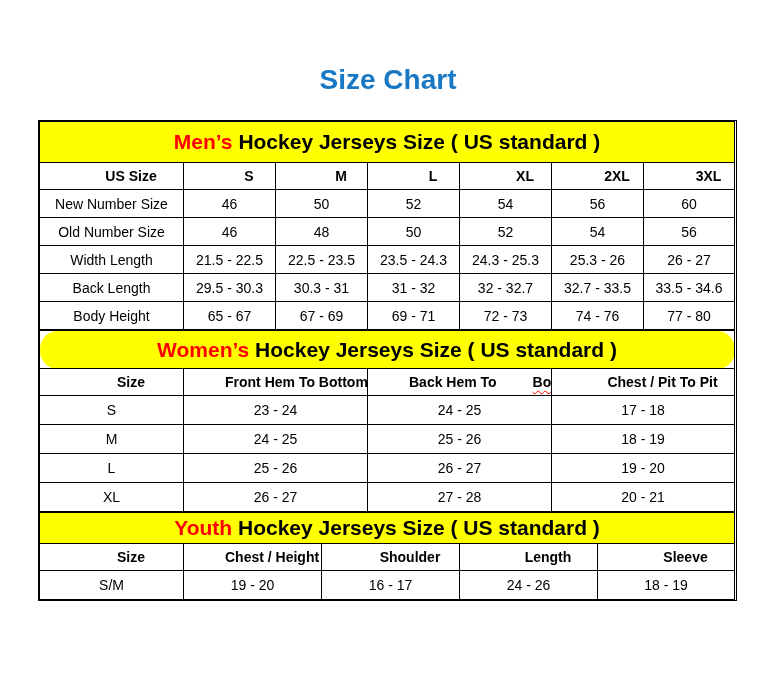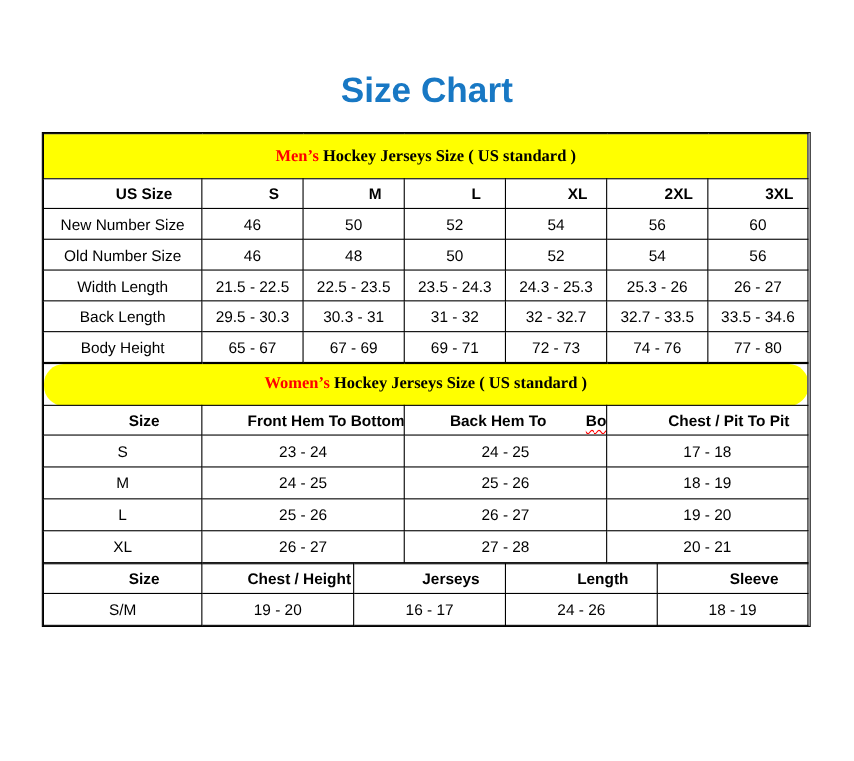--- a/index.html
+++ b/index.html
@@ -11,21 +11,21 @@
     width: 776px;
     height: 692px;
     font-family: "Liberation Sans", sans-serif;
     color: #000000;
     position: relative;
   }
   .page-title {
     margin: 0;
     padding-top: 64px;
     text-align: center;
-    font-size: 32px;
+    font-size: 28px;
     font-weight: bold;
     color: #1878c4;
     letter-spacing: 0px;
   }
   .chart-wrap {
     position: absolute;
     left: 38px;
     top: 120px;
     width: 697px;
     border: 1px solid #000;
@@ -40,22 +40,21 @@
     text-align: center;
     vertical-align: middle;
     font-size: 14px;
     padding: 0 2px;
     overflow: hidden;
     white-space: nowrap;
   }
   tr.section-row td {
     background: #ffff00;
     font-weight: bold;
-    font-size: 15px;
-    font-family: Liberation Serif, serif;
+    font-size: 21px;
   }
   tr.section-row.mens td   { height: 40px; }
   tr.section-row.womens td { height: 37px; border-radius: 18px; }
   tr.section-row.youth td  { height: 30px; }
   .accent { color: #ff0000; }
   tr.head-row th { font-weight: bold; height: 26px; padding-left: 41px; }
   tr.data-row td { height: 27px; font-weight: normal; }
   tr.data-row.tall td { height: 28px; }
   td.row-label-plain { font-weight: normal; margin-left: 48px; }
   td.row-label-bold  { font-weight: bold; }
@@ -190,24 +189,27 @@
 
   <table class="size-table">
     <colgroup>
       <col style="width:144px">
         <col style="width:138px">
         <col style="width:138px">
         <col style="width:138px">
         <col style="width:137px">
     </colgroup>
     <tbody>
+        <tr class="section-row youth">
+      <td colspan="5"><span class="accent">Youth</span><span> Hockey Jerseys Size ( US standard )</span></td>
+    </tr>
     <tr class="head-row">
       <th>Size</th>
       <th>Chest / Height</th>
-      <th>Jerseys</th>
+      <th>Shoulder</th>
       <th>Length</th>
       <th>Sleeve</th>
     </tr>
     <tr class="data-row tall">
       <td class="row-label-bold">S/M</td>
       <td>19 - 20</td>
       <td>16 - 17</td>
       <td>24 - 26</td>
       <td>18 - 19</td>
     </tr>

